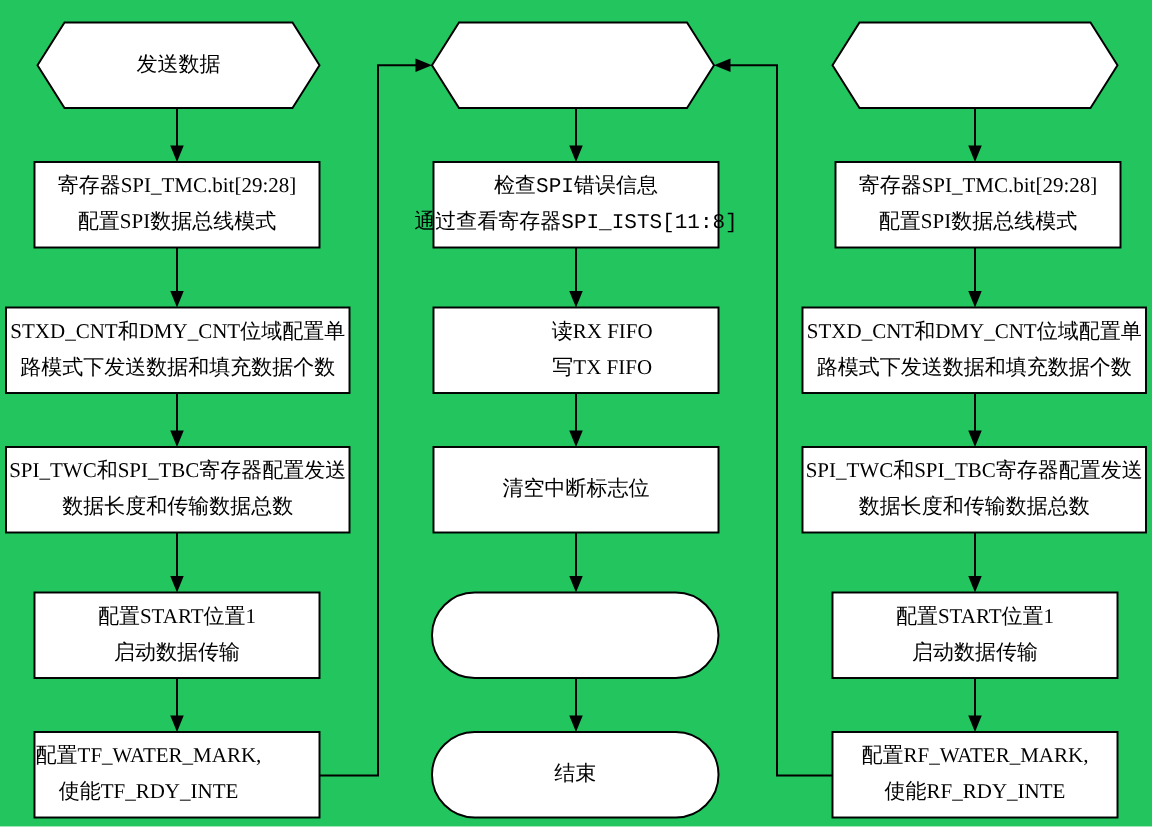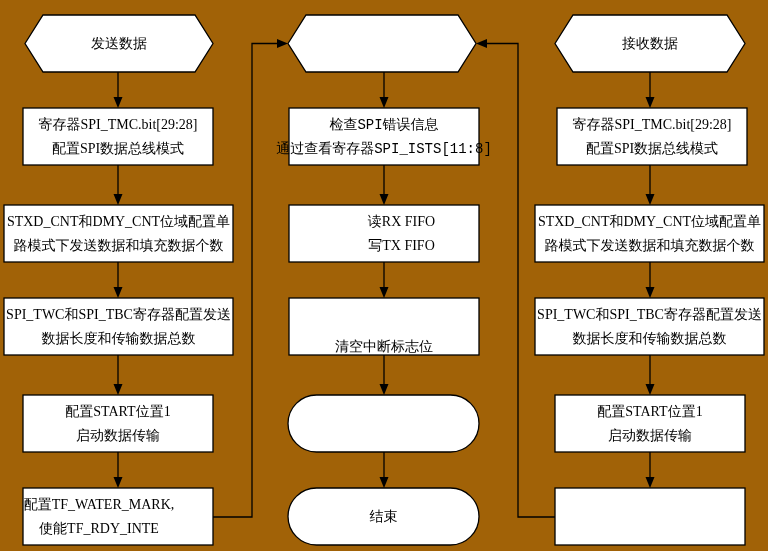--- a/index.html
+++ b/index.html
@@ -1,20 +1,20 @@
 <!DOCTYPE html>
 <html><head>
 <meta charset="utf-8">
 <style>
   html, body { margin: 0; padding: 0; background: #ffffff; }
   .canvas {
     position: relative;
     width: 768px;
     height: 551px;
-    background: #a16207;
+    background: #22c55e;
     font-family: "Liberation Serif", "DejaVu Serif", serif;
     overflow: hidden;
   }
   .canvas svg { position: absolute; left: 0; top: 0; }
   .node-label {
     position: absolute;
     display: flex;
     align-items: center;
     justify-content: center;
     text-align: center;
@@ -139,26 +139,27 @@
 数据长度和传输数据总数</div>
   <div class="node-label" style="left:23px;  top:395px; width:190px; height:57px;">配置START位置1
 启动数据传输</div>
   <div class="node-label" style="left:23px;  top:488px; width:152px; height:57px;font-family:Liberation Serif, serif;">配置TF_WATER_MARK,
 使能TF_RDY_INTE</div>
 
   <div class="node-label" style="left:289px; top:108px; width:190px; height:57px;font-family:Liberation Mono, monospace;">检查SPI错误信息
 通过查看寄存器SPI_ISTS[11:8]</div>
   <div class="node-label" style="left:289px; top:205px; width:225px; height:57px;">读RX FIFO
 写TX FIFO</div>
-  <div class="node-label" style="left:289px; top:298px; width:190px; height:57px;margin-top:20px;">清空中断标志位</div>
+  <div class="node-label" style="left:289px; top:298px; width:190px; height:57px;">清空中断标志位</div>
   <div class="node-label" style="left:288px; top:488px; width:191px; height:57px;">结束</div>
 
-  <div class="node-label" style="left:555px; top:15px;  width:190px; height:57px;">接收数据</div>
   <div class="node-label" style="left:557px; top:108px; width:190px; height:57px;">寄存器SPI_TMC.bit[29:28]
 配置SPI数据总线模式</div>
   <div class="node-label" style="left:535px; top:205px; width:229px; height:57px;">STXD_CNT和DMY_CNT位域配置单
 路模式下发送数据和填充数据个数</div>
   <div class="node-label" style="left:535px; top:298px; width:229px; height:57px;">SPI_TWC和SPI_TBC寄存器配置发送
 数据长度和传输数据总数</div>
   <div class="node-label" style="left:555px; top:395px; width:190px; height:57px;">配置START位置1
 启动数据传输</div>
+  <div class="node-label" style="left:555px; top:488px; width:190px; height:57px;">配置RF_WATER_MARK,
+使能RF_RDY_INTE</div>
 
 </div>
 
 </body></html>

